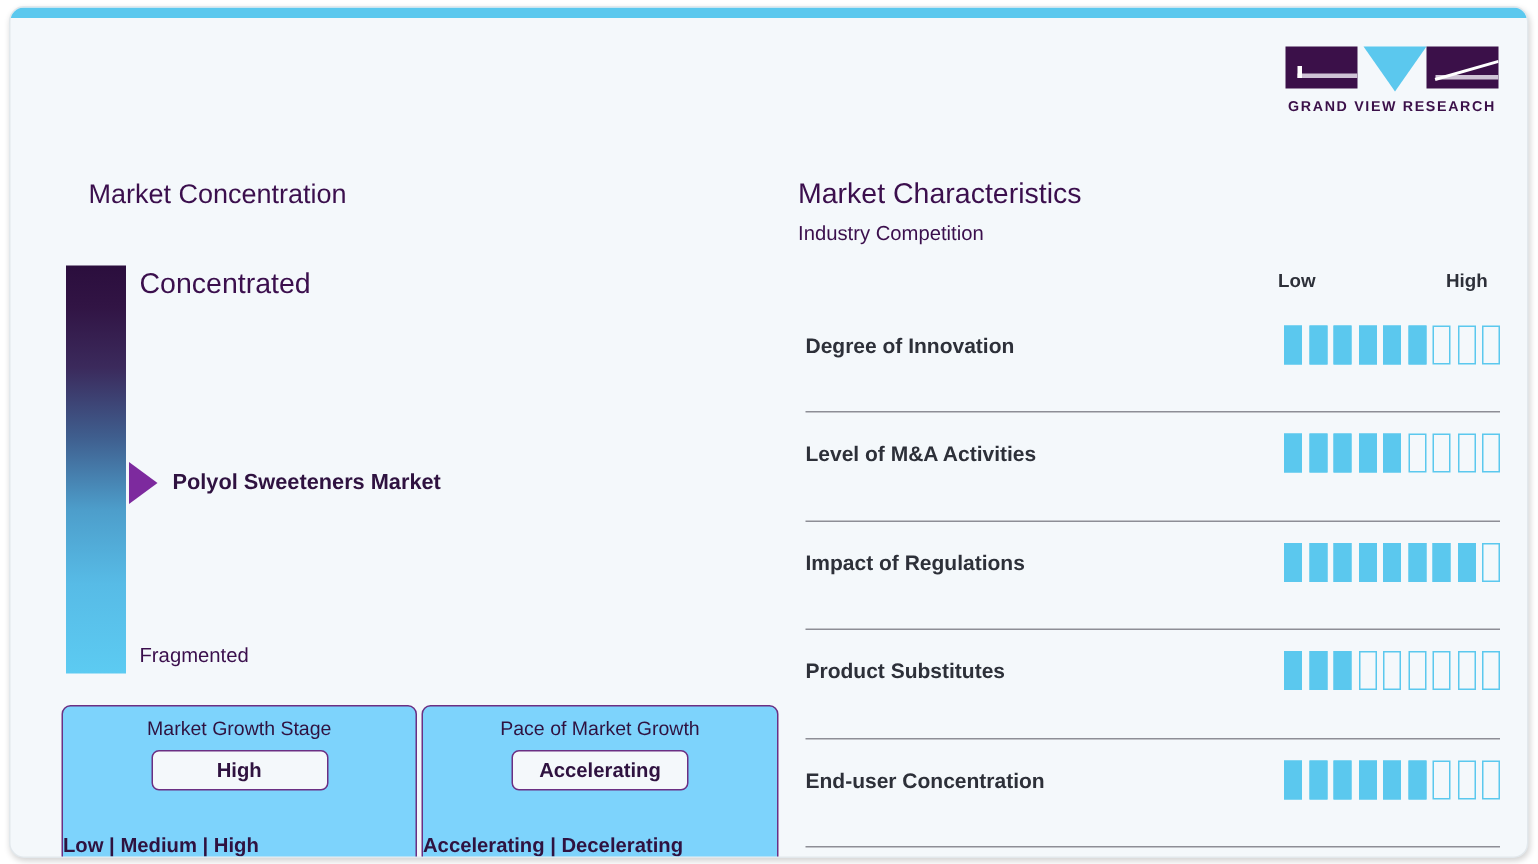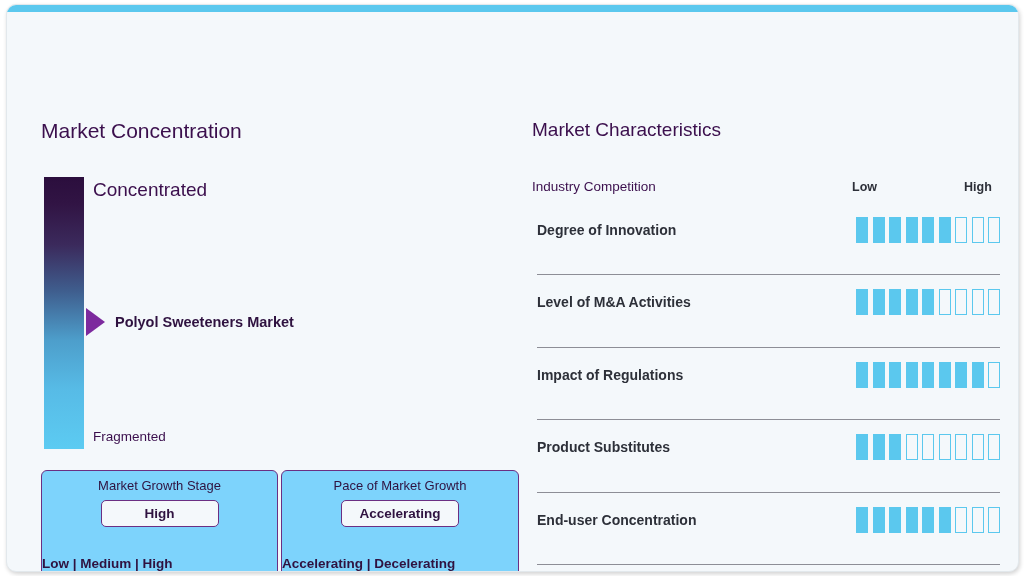--- a/index.html
+++ b/index.html
@@ -97,23 +97,23 @@
     text-align: center;
     font-size: 9.5px;
     font-weight: bold;
     letter-spacing: 1.1px;
     color: #3b1049;
   }
 
   
   #concentration-heading {
     position: absolute;
-    left: 34px;
+    left: 52px;
     top: 114px;
-    font-size: 21px;
+    font-size: 18px;
     color: #3b0f4d;
   }
 
   #gradient-bar {
     position: absolute;
     left: 37px;
     top: 172px;
     width: 40px;
     height: 272px;
     background: linear-gradient(to bottom,
@@ -211,21 +211,20 @@
     top: 114px;
     font-size: 19px;
     color: #3b0f4d;
   }
   #characteristics-sub {
     position: absolute;
     left: 525px;
     top: 143px;
     font-size: 13.5px;
     color: #3b0f4d;
-    margin-top: 31px;
   }
 
   #scale-low {
     position: absolute;
     left: 845px;
     top: 175px;
     font-size: 12.5px;
     font-weight: bold;
     color: #2d3039;
   }
@@ -275,20 +274,34 @@
   .meter-seg.off { background: #f4f8fb; }
 </style>
 </head>
 <body>
 
 <div id="card">
 
   <div id="top-strip"></div>
 
 
+  <div id="logo">
+    <div class="logo-marks">
+      <div class="logo-rect left">
+        <div class="bar"></div>
+          <div class="tick"></div>
+      </div>
+      <div class="logo-tri"></div>
+      <div class="logo-rect right">
+        <div class="bar"></div>
+          <div class="slash"></div>
+      </div>
+    </div>
+    <div id="logo-text">GRAND VIEW RESEARCH</div>
+  </div>
 
   <div id="concentration-heading">Market Concentration</div>
 
   <div id="gradient-bar"></div>
   <div id="label-concentrated">Concentrated</div>
   <div id="label-fragmented">Fragmented</div>
   <div id="marker-arrow"></div>
   <div id="marker-label">Polyol Sweeteners Market</div>
 
   <div class="info-box" id="box-growth-stage">

